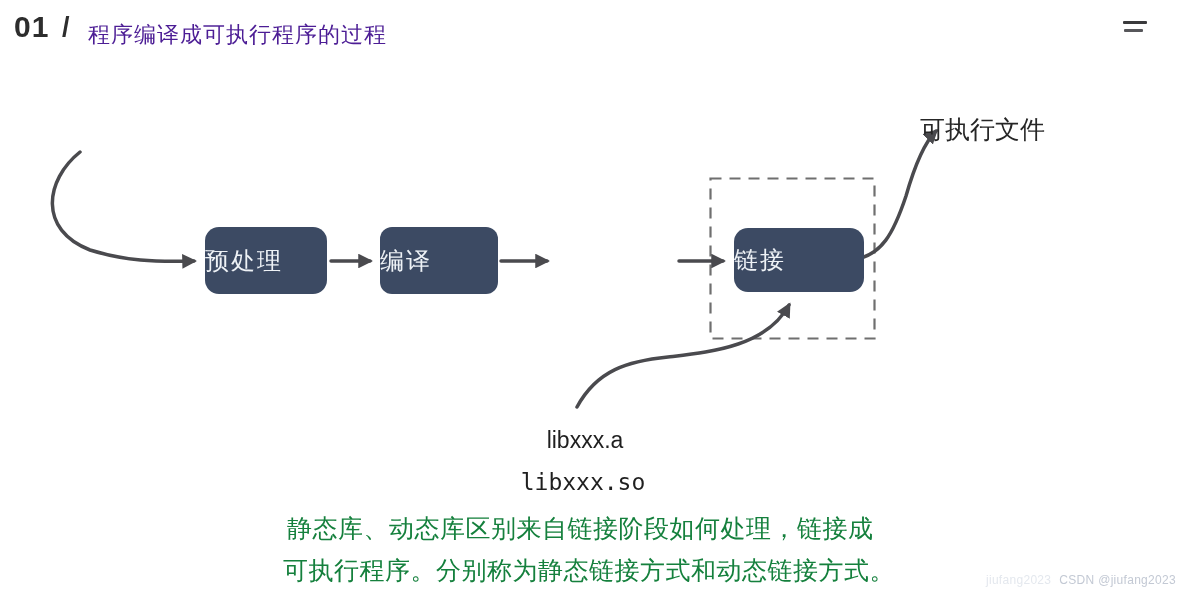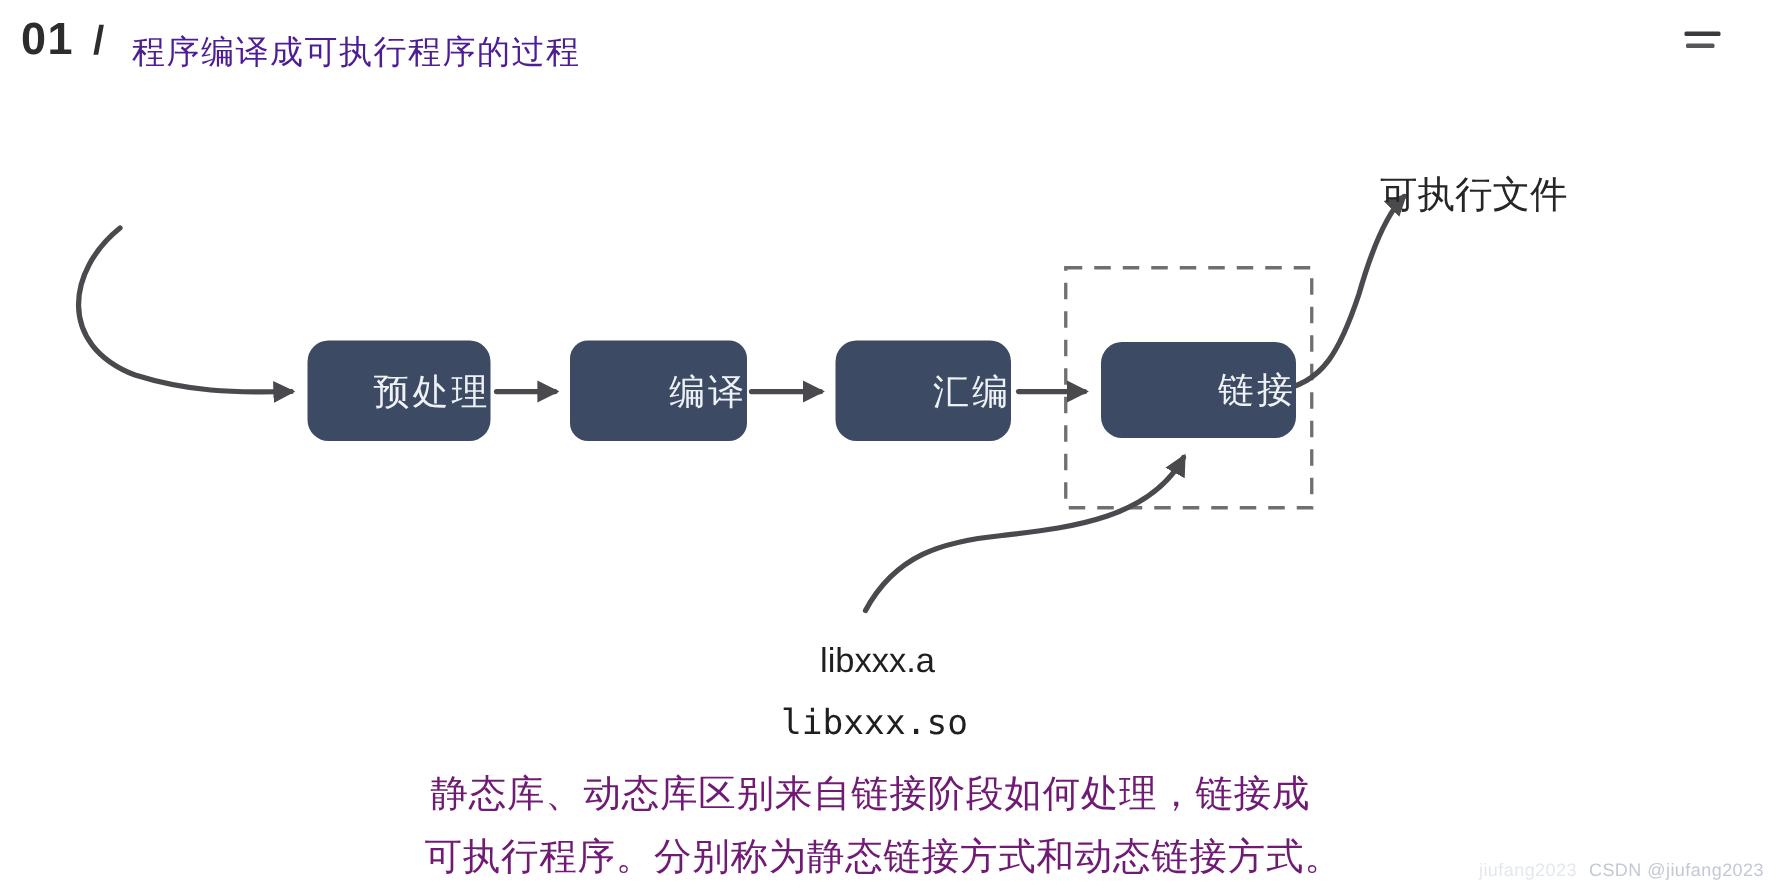--- a/index.html
+++ b/index.html
@@ -32,39 +32,39 @@
   .menu-icon .l1 { position: absolute; left: 1px; top: 0; width: 24px; height: 3px; background: #3a3a3c; border-radius: 1px; }
   .menu-icon .l2 { position: absolute; left: 2px; top: 8px; width: 19px; height: 3px; background: #57575b; border-radius: 1px; }
 
   
   .arrows-svg { position: absolute; left: 0; top: 0; z-index: 1; }
 
   .stage-box {
     position: absolute; z-index: 2;
     background: #3c4a63;
     border-radius: 14px;
-    display: flex; align-items: center; justify-content: flex-end;
+    display: flex; align-items: center; justify-content: flex-start;
     color: #eef2f6; font-size: 24px; letter-spacing: 2px;
   }
   .box-1 { left: 205px; top: 227px; width: 122px; height: 67px; }
   .box-2 { left: 380px; top: 227px; width: 118px; height: 67px; border-radius: 12px; }
   .box-3 { left: 557px; top: 227px; width: 117px; height: 67px; }
   .box-4 { left: 734px; top: 228px; width: 130px; height: 64px; }
 
   .lbl { position: absolute; z-index: 2; color: #262626; }
   .src-label   { left: 150px; top: 124px; width: 120px; text-align: center; font-size: 24px; }
   .src-sub     { left: 93px;  top: 168px; width: 292px; text-align: center; font-size: 23px;
                  font-family: "DejaVu Sans Mono", "Liberation Mono", monospace; }
   .exec-label  { left: 920px; top: 113px; width: 140px; font-size: 25px; }
   .lib-a       { left: 504px; top: 427px; width: 162px; text-align: center; font-size: 23px;
                  font-family: Liberation Sans, sans-serif; color: #1f1f1f; }
   .lib-so      { left: 502px; top: 469px; width: 162px; text-align: center; font-size: 23px;
                  font-family: "DejaVu Sans Mono", "Liberation Mono", monospace; color: #1f1f1f; }
 
-  .note-line { position: absolute; z-index: 2; font-size: 25px; color: #701a75; letter-spacing: 0.5px; }
+  .note-line { position: absolute; z-index: 2; font-size: 25px; color: #15803d; letter-spacing: 0.5px; }
   .note-1 { left: 287px; top: 512px; }
   .note-2 { left: 283px; top: 554px; }
 
   .watermark {
     position: absolute; right: 8px; bottom: 5px; z-index: 2;
     font-size: 12px; color: #c3c9d4; letter-spacing: 0.3px;
     white-space: nowrap;
   }
   .watermark .wm-prefix { color: #e4e8ee; margin-right: 8px; }
 </style>
@@ -102,23 +102,20 @@
 
     <path d="M 577 407 C 597 370, 628 361, 668 357 C 710 352, 766 347, 789 305" fill="none" stroke="#4a4a4e" stroke-width="3.5" stroke-linecap="round" marker-end="url(#ah)"></path>
   </svg>
 
   <div class="stage-box box-1">
     <span>预处理</span>
   </div>
   <div class="stage-box box-2">
     <span>编译</span>
   </div>
-  <div class="stage-box box-3">
-    <span>汇编</span>
-  </div>
   <div class="stage-box box-4">
     <span>链接</span>
   </div>
 
   <div class="lbl exec-label">可执行文件</div>
   <div class="lbl lib-a">libxxx.a</div>
   <div class="lbl lib-so">libxxx.so</div>
 
   <div class="note-line note-1">静态库、动态库区别来自链接阶段如何处理，链接成</div>
   <div class="note-line note-2">可执行程序。分别称为静态链接方式和动态链接方式。</div>

